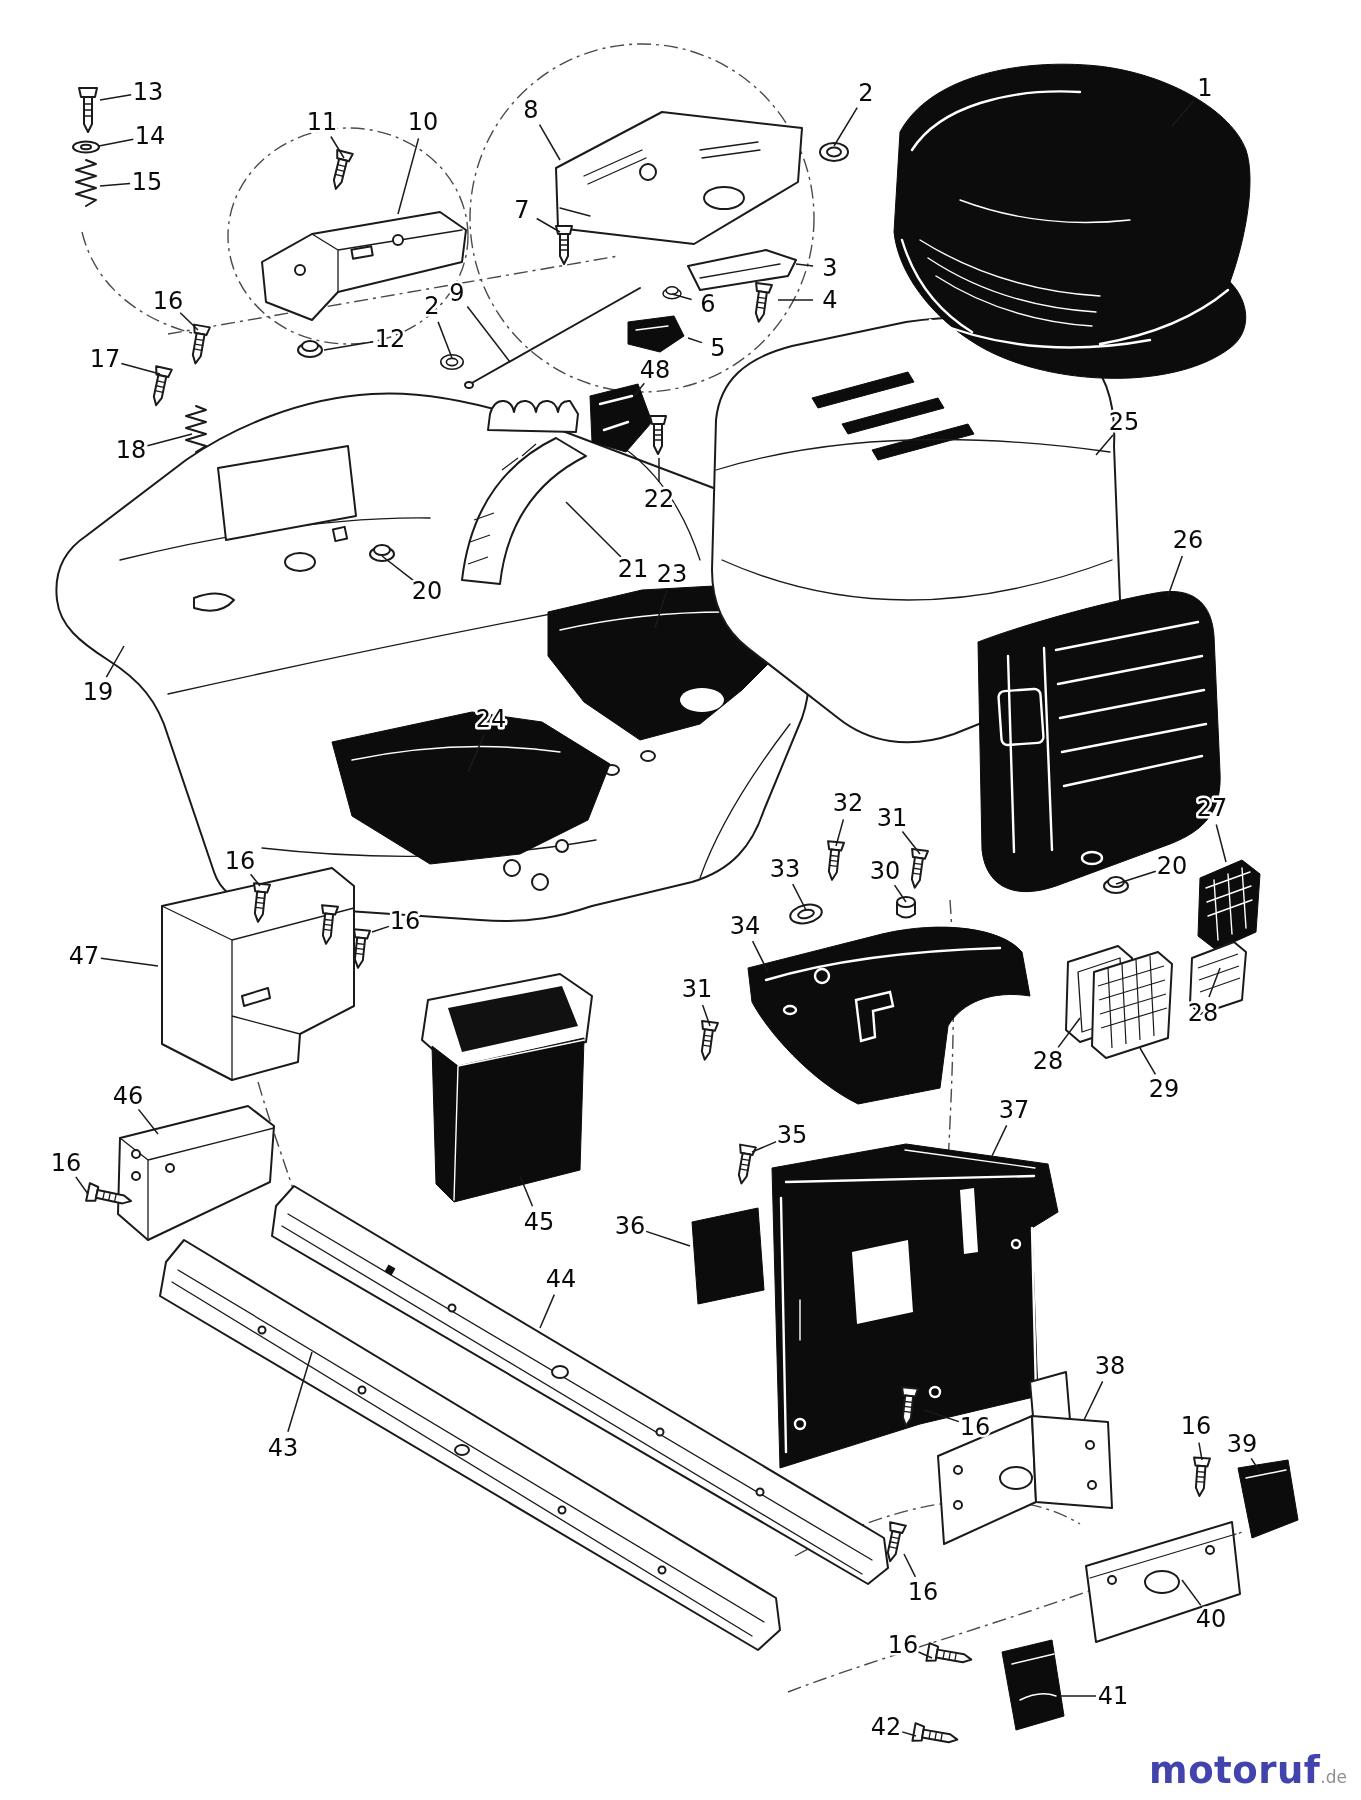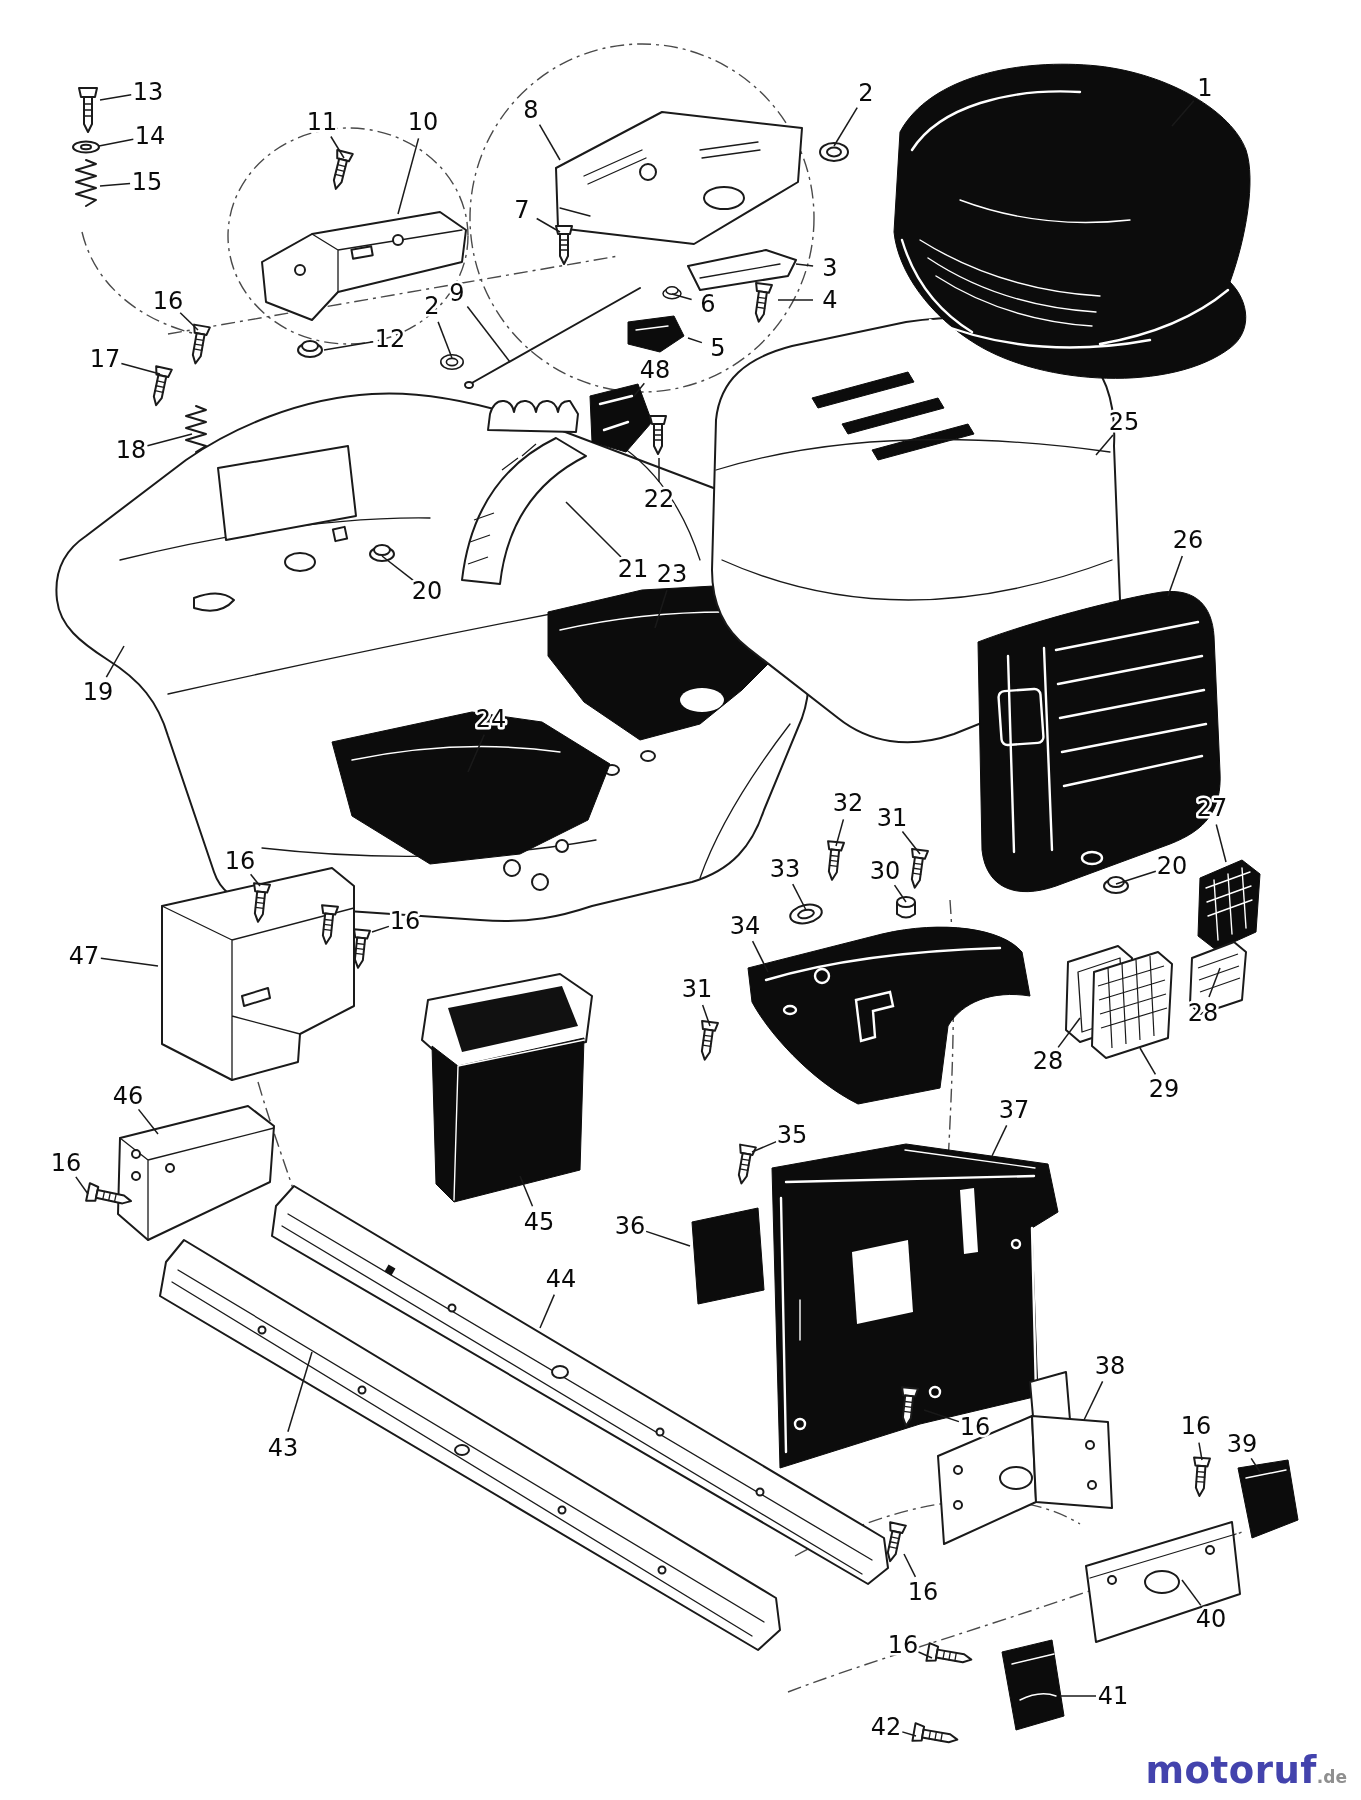--- a/index.html
+++ b/index.html
@@ -14,21 +14,21 @@
   .wl{stroke:#ffffff;stroke-width:2.4;fill:none;stroke-linecap:round;}
   .wlt{stroke:#ffffff;stroke-width:1.4;fill:none;stroke-linecap:round;}
   .phantom{stroke:#4a4a4a;stroke-width:1.4;fill:none;stroke-dasharray:14 5 3 5;}
   .hatch{stroke:#1a1a1a;stroke-width:1.2;fill:none;}
   #labels-layer text{font:24px "DejaVu Sans","Liberation Sans",sans-serif;fill:#0a0a0a;
       text-anchor:middle;dominant-baseline:central;
       paint-order:stroke;stroke:#ffffff;stroke-width:5px;stroke-linejoin:round;}
   #labels-layer .leader{stroke:#1a1a1a;stroke-width:1.5;}
   .watermark{position:absolute;right:14px;bottom:8px;white-space:nowrap;}
   .watermark .brand{font-weight:bold;font-size:37px;letter-spacing:0.5px;}
-  .watermark .tld{font-weight:bold;font-size:17px;}
+  .watermark .tld{font-weight:normal;font-size:17px;}
 </style>
 </head>
 <body style="background: rgb(255, 255, 255);">
 
 <div class="stage">
 
 <svg id="diagram-svg" width="1361" height="1800" viewBox="0 0 1361 1800" xmlns="http://www.w3.org/2000/svg">
 
   <defs>
     <g id="g-screw">

